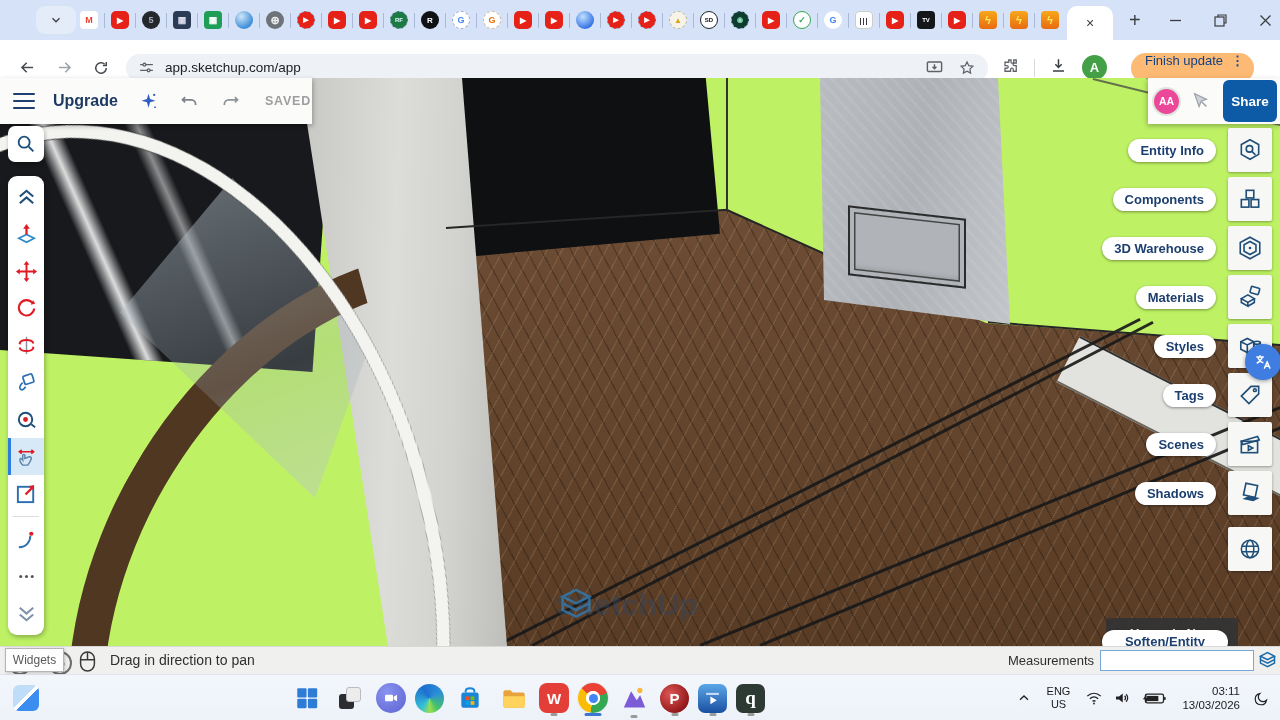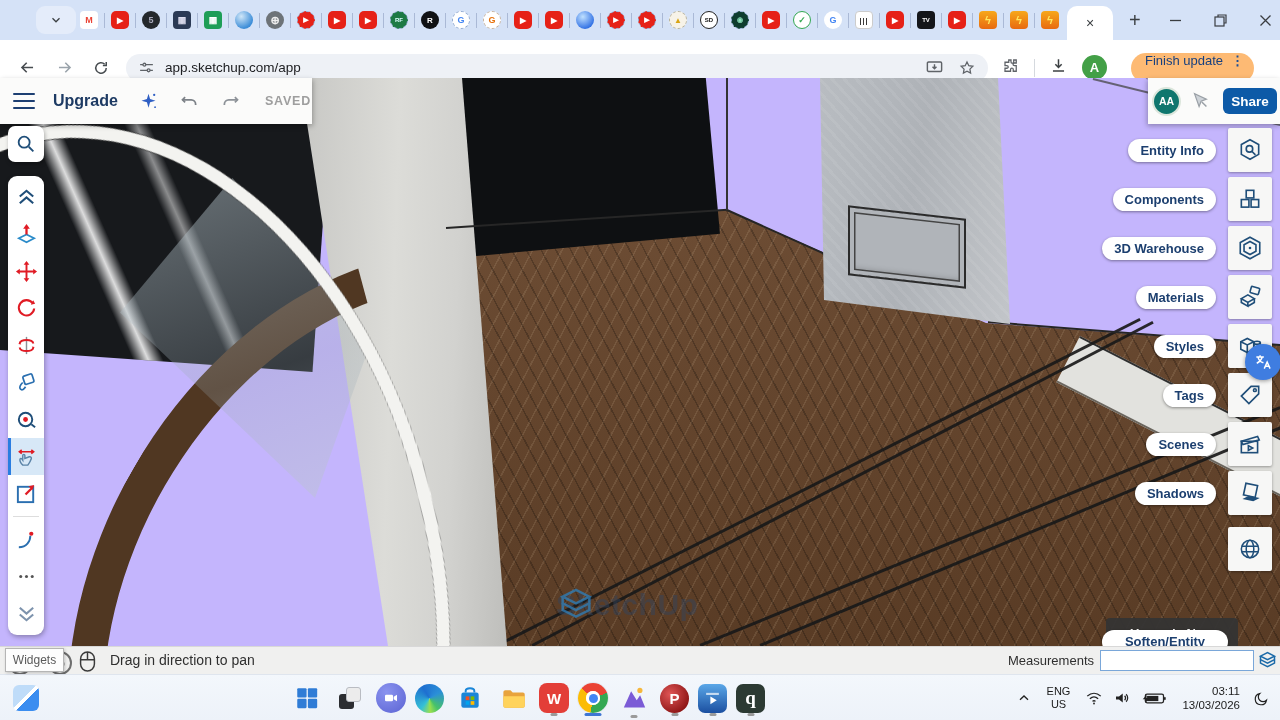--- a/index.html
+++ b/index.html
@@ -44,21 +44,21 @@
   #url-pill { margin-left:16px; width:862px; height:28px; background:#eef1f6; border-radius:14px; display:flex; align-items:center; padding:0 12px; }
   #url-text { margin-left:10px; font-size:13.5px; color:#202124; flex:1; }
   #ext-area { display:flex; align-items:center; margin-left:14px; gap:14px; }
   .vdiv { width:1px; height:18px; background:#d5d9de; }
   #profile-avatar { width:25px; height:25px; border-radius:50%; background:#43a047; color:#fff; font-size:13px; font-weight:bold; display:flex; align-items:center; justify-content:center; }
   #update-pill { margin-left:10px; height:30px; background:#fdba74; border-radius:16px; display:flex; align-items:flex-start; padding:0 10px 0 14px; }
   #update-pill span { font-size:13px; color:#17407f; }
   #update-pill b { margin-left:8px; color:#1b4d96; font-size:13px; letter-spacing:0; }
 
   
-  #canvas { position:absolute; left:0; top:78px; width:1280px; height:568px; overflow:hidden; background:#c4b5fd; }
+  #canvas { position:absolute; left:0; top:78px; width:1280px; height:568px; overflow:hidden; background:#bef264; }
   #canvas * { position:absolute; }
   .win { display:grid; gap:9px; padding:10px; background:#17191c; }
   .win .pane { position:static; background:linear-gradient(115deg,#c9d2d7 0%,#9fabb2 45%,#dde4e7 75%,#b4bec4 100%); }
   #win-left { left:-28px; top:-36px; width:352px; height:318px; transform:rotate(4deg); grid-template-columns:repeat(3,1fr); grid-template-rows:repeat(3,1fr); }
   #win-left::after { content:""; position:absolute; inset:0; background:linear-gradient(62deg, transparent 33%, rgba(255,255,255,.85) 36%, transparent 39%, transparent 52%, rgba(255,255,255,.5) 54.5%, transparent 57%); }
   #win-center { left:452px; top:-64px; width:258px; height:232px; transform:rotate(-5.2deg); background:#0e1012; grid-template-columns:repeat(3,1fr); grid-template-rows:repeat(3,1fr); gap:8px; padding:7px; }
   #win-center .pane { background:linear-gradient(100deg,#d2d9dd,#bcc6cb 60%,#e1e6e9); }
   #column { left:295px; top:0; width:215px; height:568px; clip-path:polygon(5px 0,167px 0,212px 568px,93px 568px); background:linear-gradient(92deg,#c6c6c3 0%,#dcdcd8 45%,#d2d2cf 72%,#bdbdba 100%); }
   #floor { inset:0; clip-path:polygon(430px 568px,446px 150px,727px 132px,836px 180px,986px 245px,1280px 267px,1280px 568px);
     background-color:#6a472c;
@@ -92,22 +92,22 @@
   #watermark span { position:static; font-size:30px; font-weight:bold; color:rgba(52,67,92,.62); letter-spacing:.5px; }
 
   
   #su-topbar-left { position:absolute; left:0; top:78px; width:312px; height:46px; background:#fbfbfa; box-shadow:1px 2px 5px rgba(0,0,0,.28); display:flex; align-items:center; z-index:12; }
   #su-title { font-size:16px; font-weight:bold; color:#1d3a63; margin-left:18px; }
   #hamburger { margin-left:13px; display:flex; flex-direction:column; gap:4.5px; }
   #hamburger i { width:22px; height:2.6px; background:#1d3f72; border-radius:2px; }
   .su-ic { margin-left:20px; display:flex; }
   #saved-label { margin-left:24px; font-size:12.5px; font-weight:bold; letter-spacing:.8px; color:#9e9e9e; }
   #su-topbar-right { position:absolute; right:0; top:78px; width:132px; height:46px; background:#fbfbfa; box-shadow:-1px 2px 5px rgba(0,0,0,.28); display:flex; align-items:center; z-index:12; }
-  #su-avatar { width:29px; height:29px; border-radius:50%; background:#0f766e; border:2px solid #dce6dc; color:#fff; font-size:10.5px; font-weight:bold; display:flex; align-items:center; justify-content:center; margin-left:4px; }
-  #share-btn { margin-left:12px; width:54px; height:26px; background:#0d5aa7; border-radius:6px; color:#fff; font-size:13.5px; font-weight:bold; display:flex; align-items:center; justify-content:center; }
+  #su-avatar { width:29px; height:29px; border-radius:50%; background:#ec4899; border:2px solid #dce6dc; color:#fff; font-size:10.5px; font-weight:bold; display:flex; align-items:center; justify-content:center; margin-left:4px; }
+  #share-btn { margin-left:12px; width:54px; height:42px; background:#0d5aa7; border-radius:6px; color:#fff; font-size:13.5px; font-weight:bold; display:flex; align-items:center; justify-content:center; }
 
   #tool-search { position:absolute; left:8px; top:126px; width:36px; height:36px; background:#fff; border-radius:7px; box-shadow:1px 2px 4px rgba(0,0,0,.3); display:flex; align-items:center; justify-content:center; z-index:12; }
   #left-tools { position:absolute; left:8px; top:176px; width:36px; background:#fff; border-radius:9px; box-shadow:1px 2px 5px rgba(0,0,0,.3); padding:3px 0; z-index:12; }
   .tool { position:relative; width:36px; height:37px; display:flex; align-items:center; justify-content:center; }
   .tool svg { width:23px; height:23px; }
   .tool.active { background:#d7e8f7; box-shadow:inset 3px 0 0 #2a7de1; }
   .tool-div { height:1px; background:#ddd; margin:4px 5px; }
 
   #right-panels { position:absolute; right:8px; top:128px; display:flex; flex-direction:column; gap:5px; z-index:12; }
   .panel-row { display:flex; align-items:center; justify-content:flex-end; height:44px; }

